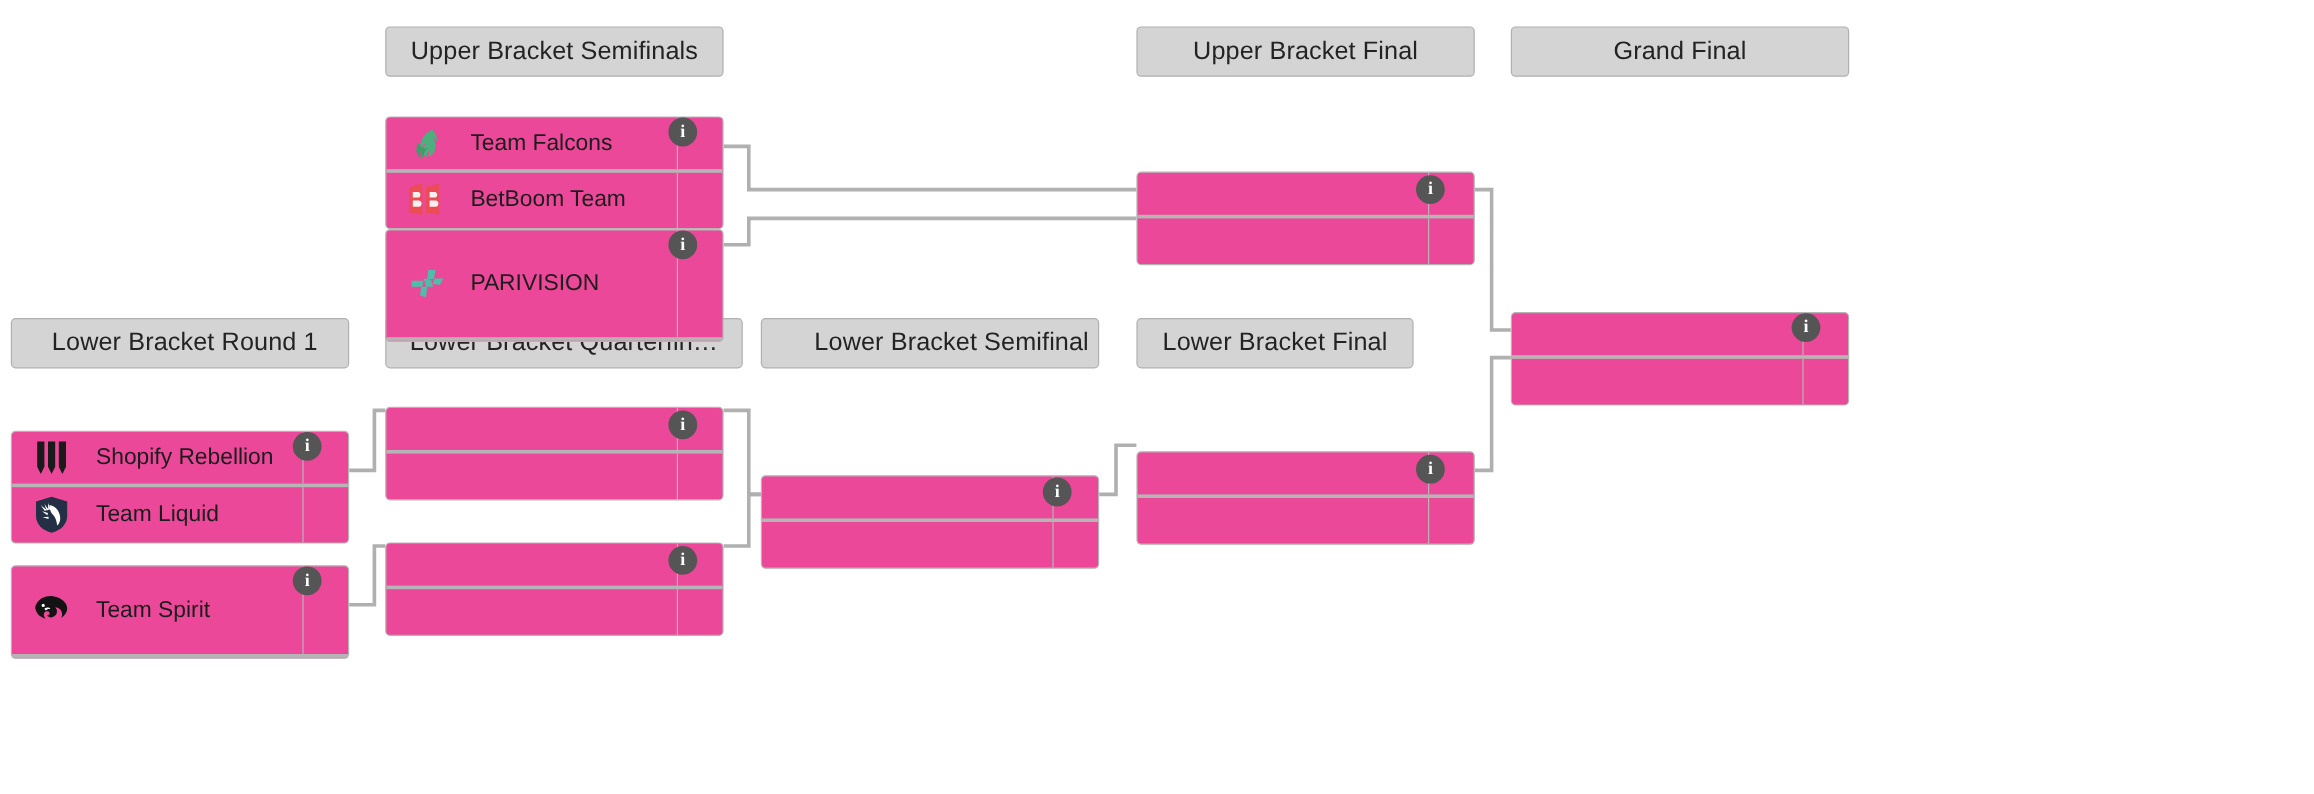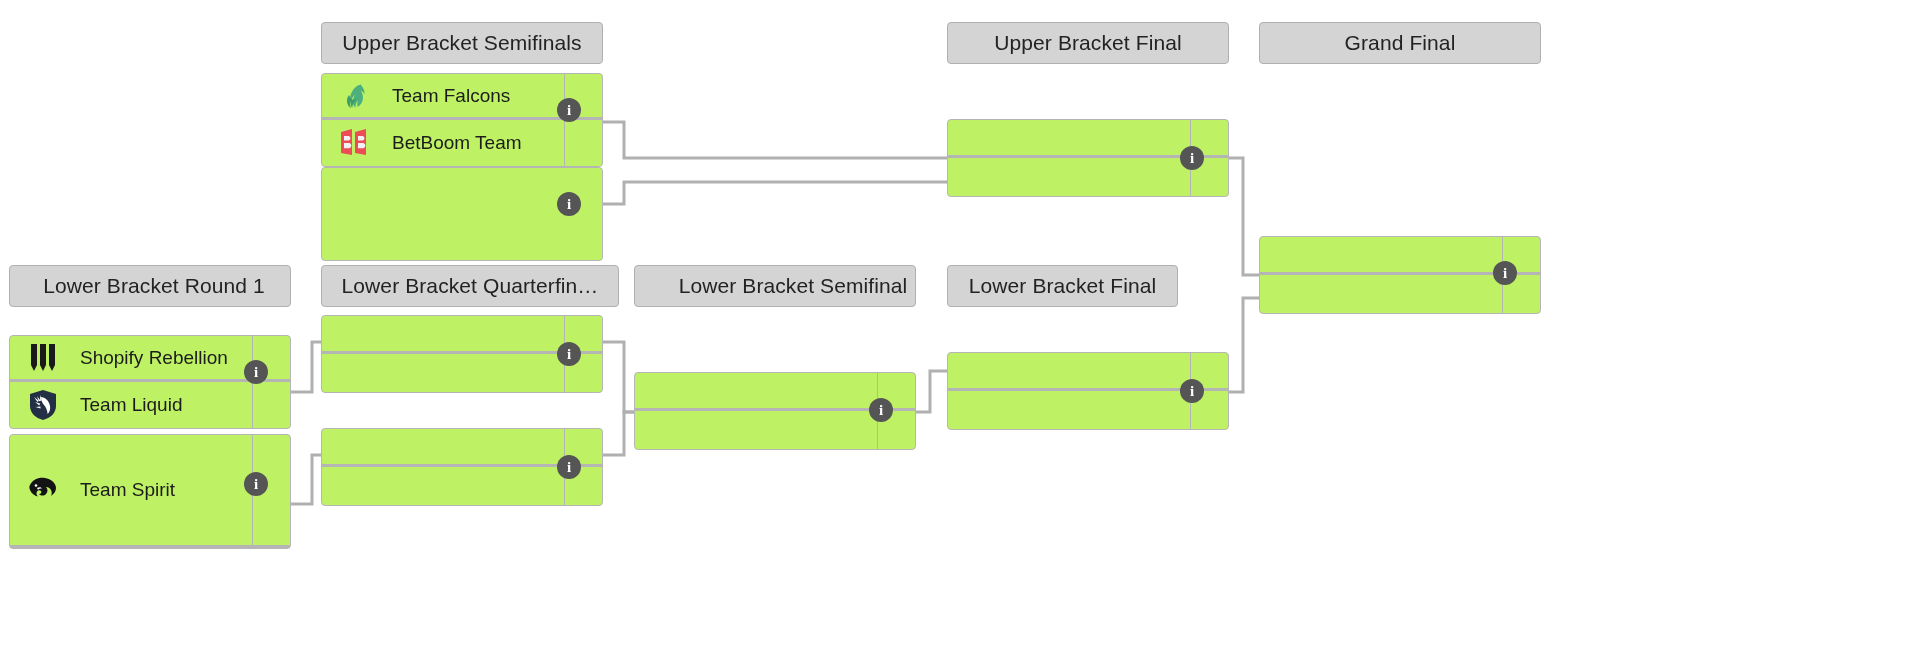--- a/index.html
+++ b/index.html
@@ -39,26 +39,27 @@
     color: #232323;
     letter-spacing: .1px;
     white-space: nowrap;
     overflow: hidden;
     padding: 0 8px;
   }
 
   
   .match {
     position: absolute;
-    background: #bef264;
+    background: #ec4899;
     border: 1px solid #b5b5b5;
     border-radius: 4px;
     display: flex;
     flex-direction: column;
     overflow: visible;
+    margin-top: 24px;
   }
   .match .row {
     position: relative;
     flex: 1 1 50%;
     display: flex;
     align-items: center;
     min-height: 0;
   }
   .match .row.top { border-bottom: 3px solid #b5b5b5; }
 
@@ -166,20 +167,35 @@
         <path d="M19 8 h5 a2.6 2.6 0 0 1 0 4.6 h-5 z"></path>
         <path d="M19 15 h5.4 a2.7 2.7 0 0 1 0 5.2 h-5.4 z"></path>
       </g>
     </svg>
           </span>
           <span class="tname">BetBoom Team</span>
           <span class="score"></span>
         </div>
       </div>
       <div class="match" style="left: 321px; top: 167px; width: 282px; height: 94px;">
+        <div class="row top">
+          <span class="logo">
+            <svg width="34" height="28" viewBox="0 0 34 28">
+      <g fill="#4BBFA8">
+        <path d="M19 2 l6 0 -1.5 7.5 -5.5 0 z"></path>
+        <path d="M24 9 l7.5 0 -3 5.5 -6 -1 z"></path>
+        <path d="M5 11 l0 5 9 0 1 -5 z"></path>
+        <path d="M13 16 l5 0 -1 9 -5 -2 z"></path>
+        <path d="M15 9 l6 1 2 6 -6 0 z" opacity=".95"></path>
+      </g>
+    </svg>
+          </span>
+          <span class="tname">PARIVISION</span>
+          <span class="score"></span>
+        </div>
       </div>
       <div class="match empty" style="left: 947px; top: 119px; width: 282px; height: 78px;">
         <div class="row top">
           <span class="tname"></span>
           <span class="score"></span>
         </div>
         <div class="row bottom">
           <span class="tname"></span>
           <span class="score"></span>
         </div>
@@ -219,21 +235,21 @@
         <path d="M8 7 l3.4 4.6 -1.5 1 z"></path>
         <path d="M11 6 l2 5.4 -1.8 .6 z"></path>
       </g>
       <path d="M12 8 c4 0 8 3.5 9 9 .6 3.2-.4 6.2-2.4 8-.3-4-1.6-7.2-4-9.6C13 13.6 12.4 11 12 8z" fill="#ffffff"></path>
     </svg>
           </span>
           <span class="tname">Team Liquid</span>
           <span class="score"></span>
         </div>
       </div>
-      <div class="match" style="left: 9px; top: 434px; width: 282px; height: 115px;">
+      <div class="match" style="left: 9px; top: 447px; width: 282px; height: 78px;">
         <div class="row top">
           <span class="logo">
             <svg width="32" height="28" viewBox="0 0 32 28">
       <path d="M3 9 C6 3 12 1 18 2 c6 1 11 5 11 10 0 3-2 6-5 8 1-2 1-4 0-6 -1-2-3-3-5-3 2 2 2 5 0 7 -2 2-5 2-7 0 2 0 3-2 2-3 -1-1-3-1-4 .5 -1 1.6-.6 3.6 1 5 -3.5-.6-6.5-3-8-6.5C2 11.6 2.3 10.2 3 9z" fill="#131313"></path>
       <path d="M10 12 c2-1 4-1 5 .5 -1.6-.3-3 .2-4 1.3z" fill="#ffffff"></path>
       <circle cx="9" cy="9.5" r="1.3" fill="#ffffff"></circle>
     </svg>
           </span>
           <span class="tname">Team Spirit</span>
           <span class="score"></span>

